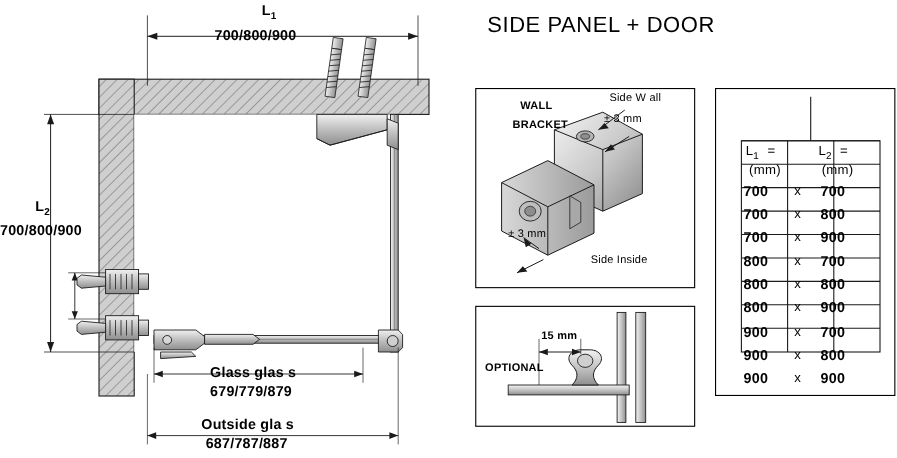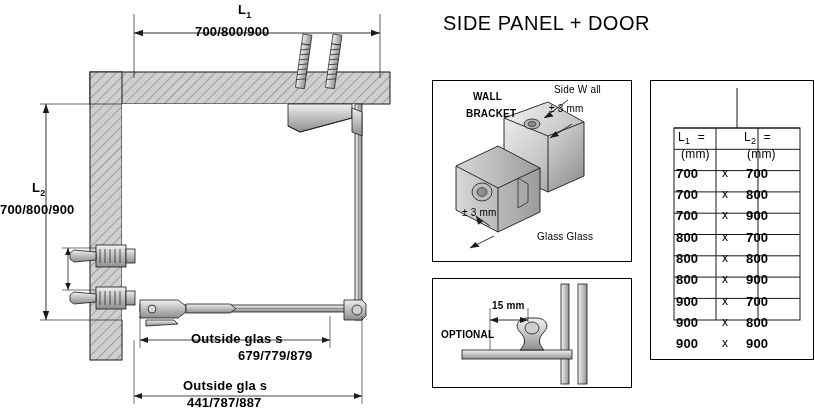--- a/index.html
+++ b/index.html
@@ -159,25 +159,25 @@
   <div class="txt bold" style="left:238px;top:2px;">
     <span>L</span><span class="sub">1</span>
   </div>
   <div class="txt bold" style="left:195px;top:24px;">700/800/900</div>
 
   <div class="txt bold" style="left:32px;top:180px;">
     <span>L</span><span class="sub">2</span>
   </div>
   <div class="txt bold" style="left:0px;top:202px;">700/800/900</div>
 
-  <div class="txt bold" style="left:191px;top:331px;">Outside glas  s</div>
-  <div class="txt bold" style="left:191px;top:348px;margin-left:47px;">679/779/879</div>
+  <div class="txt bold" style="left:191px;top:331px;">Glass glas  s</div>
+  <div class="txt bold" style="left:191px;top:348px;">679/779/879</div>
 
   <div class="txt bold" style="left:183px;top:378px;">Outside gla  s</div>
-  <div class="txt bold" style="left:187px;top:395px;">441/787/887</div>
+  <div class="txt bold" style="left:187px;top:395px;">687/787/887</div>
 
   <div class="txt title" style="left:443px;top:12px;">SIDE PANEL + DOOR</div>
 
   <div class="abs panel-border" style="left:432px;top:80px;width:200px;height:182px;"></div>
 
   <svg class="abs" style="left:432px;top:80px;" width="200" height="182">
     <defs>
       <linearGradient id="wb1" x1="0" y1="0" x2="1" y2="1">
         <stop offset="0" stop-color="#f4f4f4"></stop>
         <stop offset="0.55" stop-color="#c6c6c6"></stop>
@@ -214,21 +214,21 @@
 
     <line x1="38" y1="168" x2="62" y2="156" stroke="#1a1a1a" stroke-width="0.9"></line>
     <path d="M38 168 l9.5 -1.2 l-4.2 -4.8 z" fill="#1a1a1a"></path>
   </svg>
 
   <div class="txt small bold" style="left:441px;top:91px;margin-left:32px;">WALL</div>
   <div class="txt small bold" style="left:441px;top:108px;margin-left:25px;">BRACKET</div>
   <div class="txt small" style="left:554px;top:84px;">Side W all</div>
   <div class="txt small" style="left:549px;top:103px;">± 3 mm</div>
   <div class="txt small" style="left:462px;top:207px;">± 3 mm</div>
-  <div class="txt small" style="left:537px;top:231px;">Glass Glass</div>
+  <div class="txt small" style="left:537px;top:231px;">Side Inside</div>
 
   <div class="abs panel-border" style="left:432px;top:278px;width:200px;height:110px;"></div>
 
   <svg class="abs" style="left:432px;top:278px;" width="200" height="110">
     <defs>
       <linearGradient id="og" x1="0" y1="0" x2="0" y2="1">
         <stop offset="0" stop-color="#f2f2f2"></stop>
         <stop offset="0.5" stop-color="#c4c4c4"></stop>
         <stop offset="1" stop-color="#8f8f8f"></stop>
       </linearGradient>

